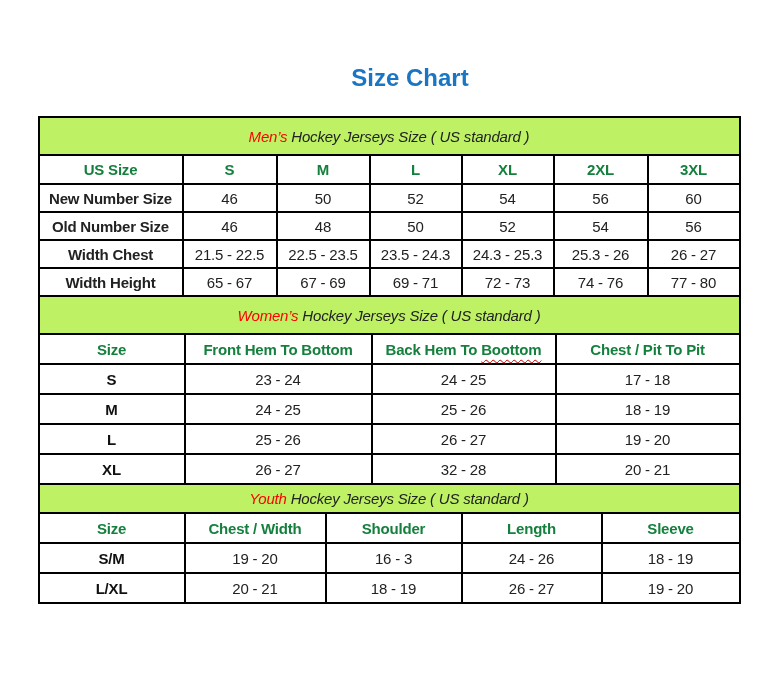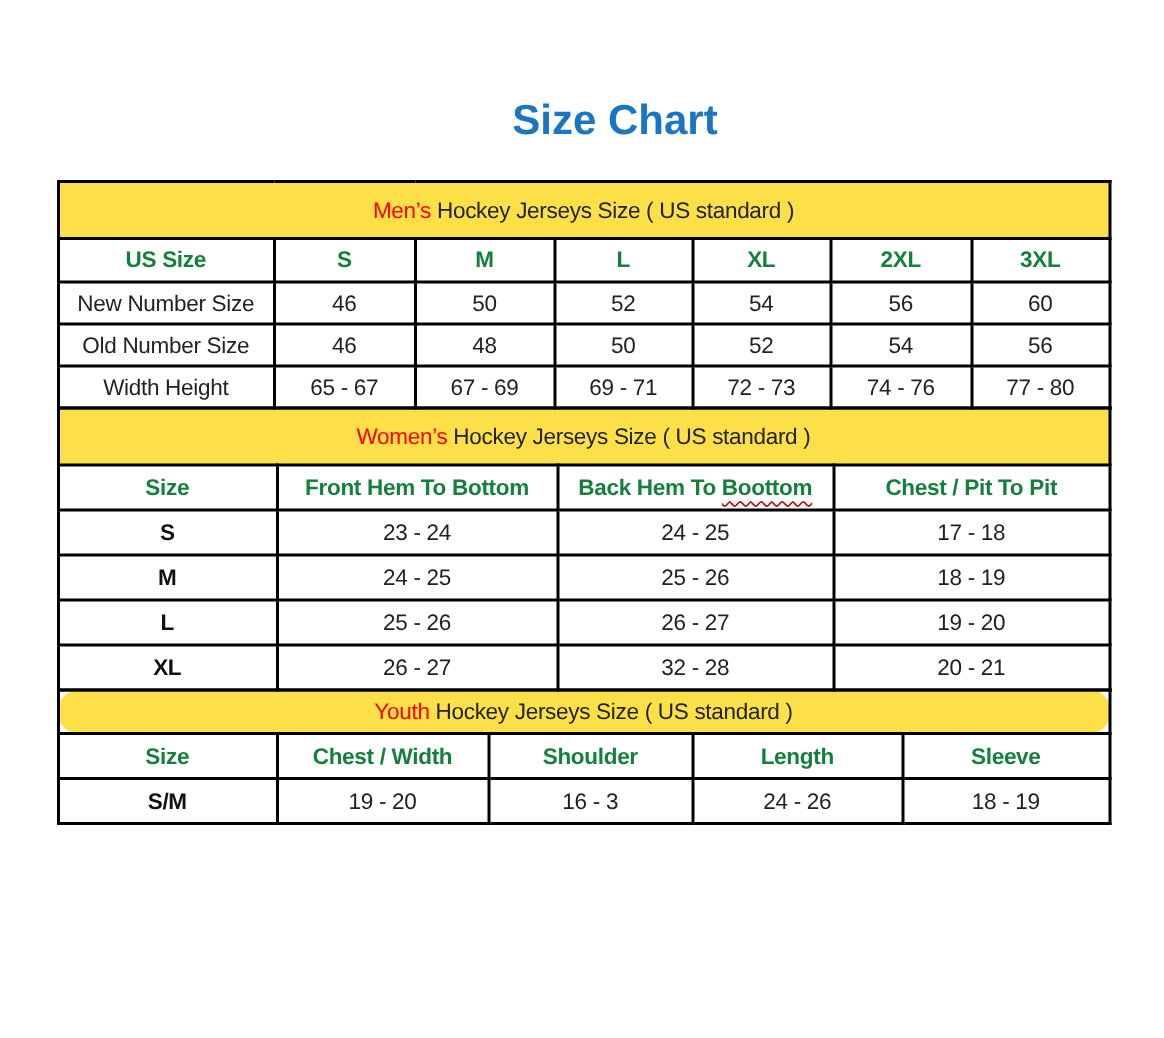--- a/index.html
+++ b/index.html
@@ -12,21 +12,21 @@
     height: 692px;
     position: relative;
     font-family: "Liberation Sans", "DejaVu Sans", sans-serif;
     color: #1a1a1a;
     overflow: hidden;
   }
   .page-title {
     margin: 0;
     padding-top: 66px;
     text-align: center;
-    font-size: 28px;
+    font-size: 24px;
     font-weight: bold;
     color: #1a76c2;
     letter-spacing: 0px;
     line-height: 1;
     padding-left: 44px;
   }
   .tables-wrap {
     width: 701px;
     margin: 26px auto 0 auto;
   }
@@ -50,39 +50,40 @@
   }
   .size-table th {
     font-weight: bold;
     color: #15803d;
   }
   .size-table td {
     font-weight: normal;
     color: #222222;
   }
   .section-cell {
-    background: #fde047;
+    background: #bef264;
     font-weight: bold;
     font-size: 19px;
     color: #111111;
+    font-style: italic;
   }
   .section-cell .hl { color: #fe0000; }
   
   .mens .section-cell   { height: 36px; }
   .mens th              { height: 27px; }
   .mens td              { height: 26px; }
   .womens .section-cell { height: 36px; }
   .womens th            { height: 28px; }
   .womens td            { height: 28px; }
   .youth .section-cell  { height: 27px; }
   .youth th             { height: 28px; }
-  .youth td             { height: 28px; border-radius: 13px; }
+  .youth td             { height: 28px; }
   
   .womens td.first-col, .youth td.first-col { font-weight: bold; color: #111111; }
-  .mens td.first-col { font-weight: normal; }
+  .mens td.first-col { font-weight: bold; }
   
   .squiggly {
     text-decoration-line: underline;
     text-decoration-style: wavy;
     text-decoration-color: #c00000;
     text-decoration-thickness: 1px;
     text-underline-offset: 4px;
   }
 </style>
 </head>
@@ -126,20 +127,29 @@
         <tr>
           <td class="first-col">Old Number Size</td>
           <td>46</td>
           <td>48</td>
           <td>50</td>
           <td>52</td>
           <td>54</td>
           <td>56</td>
         </tr>
         <tr>
+          <td class="first-col">Width Chest</td>
+          <td>21.5 - 22.5</td>
+          <td>22.5 - 23.5</td>
+          <td>23.5 - 24.3</td>
+          <td>24.3 - 25.3</td>
+          <td>25.3 - 26</td>
+          <td>26 - 27</td>
+        </tr>
+        <tr>
           <td class="first-col">Width Height</td>
           <td>65 - 67</td>
           <td>67 - 69</td>
           <td>69 - 71</td>
           <td>72 - 73</td>
           <td>74 - 76</td>
           <td>77 - 80</td>
         </tr>
       </tbody>
     </table>
@@ -205,15 +215,22 @@
           <th>Length</th>
           <th>Sleeve</th>
         </tr>
         <tr>
           <td class="first-col">S/M</td>
           <td>19 - 20</td>
           <td>16 - 3</td>
           <td>24 - 26</td>
           <td>18 - 19</td>
         </tr>
+        <tr>
+          <td class="first-col">L/XL</td>
+          <td>20 - 21</td>
+          <td>18 - 19</td>
+          <td>26 - 27</td>
+          <td>19 - 20</td>
+        </tr>
       </tbody>
     </table>
 </div>
 
 </body></html>

